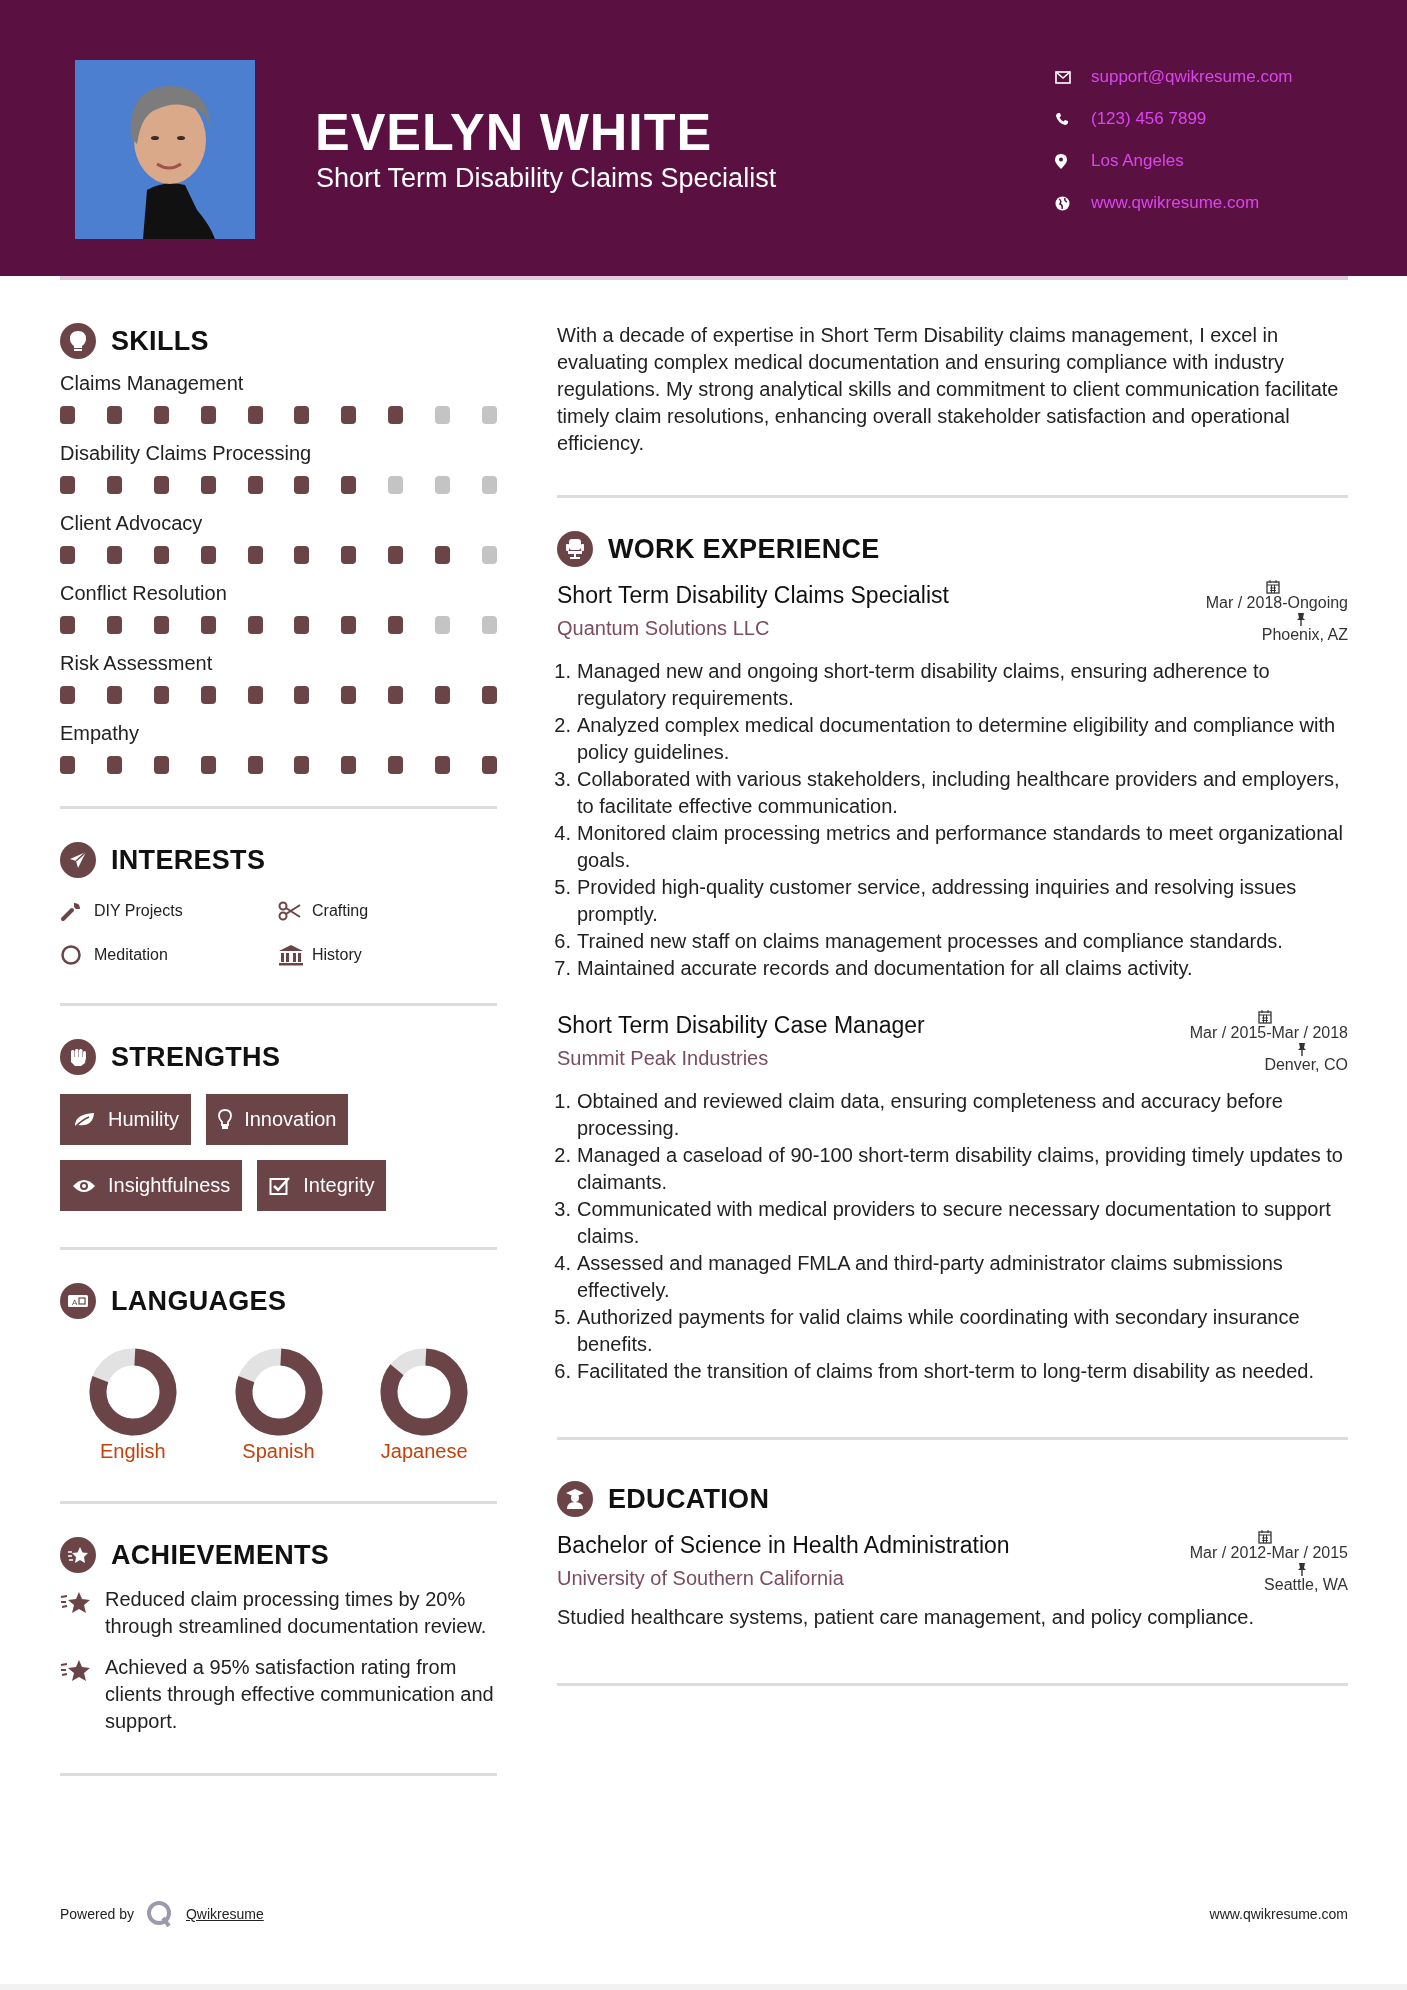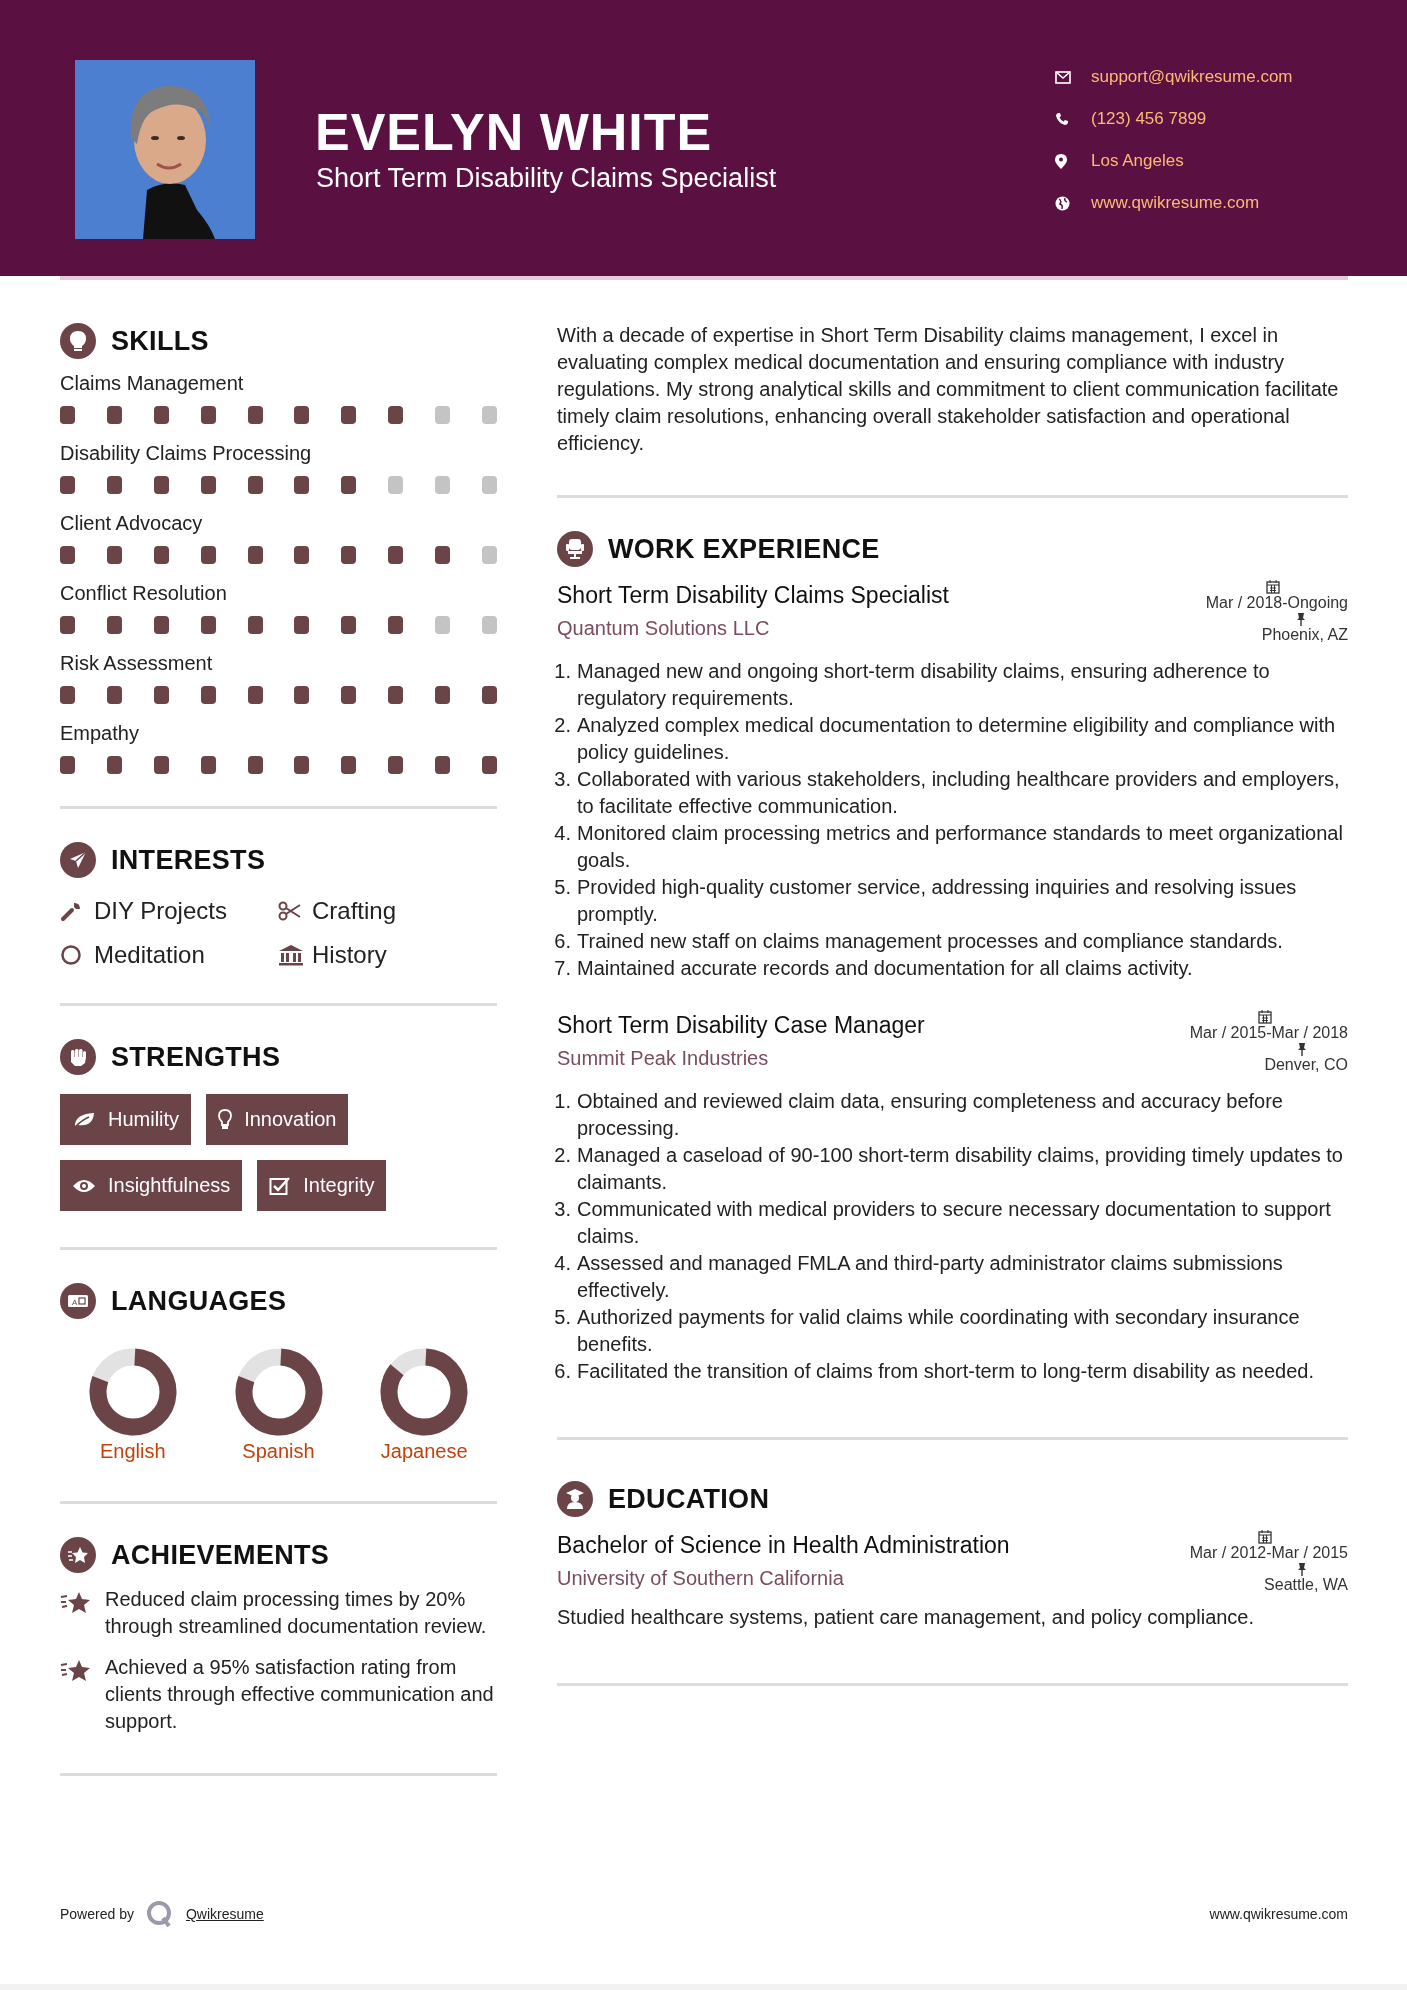--- a/index.html
+++ b/index.html
@@ -5,38 +5,38 @@
   * { box-sizing: border-box; margin: 0; padding: 0; }
   html, body { width: 1407px; height: 1990px; background: #ffffff; }
   body { font-family: "Liberation Sans", "DejaVu Sans", sans-serif; color: #1a1a1a; position: relative; overflow: hidden; }
 
   .header { position: absolute; left: 0; top: 0; width: 1407px; height: 276px; background: #5b1042; }
   .header-line { position: absolute; left: 60px; top: 276px; width: 1288px; height: 4px; background: #e2ccdc; }
   .photo { position: absolute; left: 75px; top: 60px; width: 180px; height: 179px; background: #4d7fd0; overflow: hidden; }
   .name { position: absolute; left: 315px; top: 102px; font-size: 52px; font-weight: bold; color: #ffffff; letter-spacing: 1px; }
   .title { position: absolute; left: 316px; top: 163px; font-size: 27px; color: #ffffff; }
   .contacts { position: absolute; left: 1055px; top: 56px; }
-  .contact { display: flex; align-items: center; height: 42px; color: #fdba74; font-size: 17px; }
+  .contact { display: flex; align-items: center; height: 42px; color: #d946ef; font-size: 17px; }
   .contact .ci { width: 36px; display: flex; align-items: center; }
 
   .col-left { position: absolute; left: 60px; top: 318px; width: 437px; }
   .col-right { position: absolute; left: 557px; top: 318px; width: 791px; }
 
   .sec-head { display: flex; align-items: center; height: 46px; }
   .sec-icon { width: 36px; height: 36px; border-radius: 50%; background: #6b4448; display: flex; align-items: center; justify-content: center; margin-right: 15px; }
   .sec-title { font-size: 27px; font-weight: bold; color: #111; letter-spacing: 0.3px; }
   .divider { height: 3px; background: #dcdcdc; }
 
   .skill-name { font-size: 20px; color: #222; margin-top: 8px; height: 26px; }
   .dots { display: flex; justify-content: space-between; margin-top: 8px; height: 28px; align-items: flex-start; }
   .dot { width: 15px; height: 18px; border-radius: 4px; background: #6b4448; }
   .dot.off { background: #c4c4c4; }
 
   .interests { display: grid; grid-template-columns: 218px 218px; row-gap: 12px; margin-top: 12px; }
-  .interest { display: flex; align-items: center; font-size: 24px; color: #222; height: 32px; }
+  .interest { display: flex; align-items: center; font-size: 16px; color: #222; height: 32px; }
   .interest .ii { width: 34px; display: flex; align-items: center; }
 
   .chips { display: flex; flex-wrap: wrap; gap: 15px; margin-top: 14px; }
   .chip { background: #6b4448; color: #fff; font-size: 20px; height: 51px; padding: 0 12px; display: flex; align-items: center; }
   .chip .chi { margin-right: 12px; display: flex; align-items: center; }
 
   .langs { display: flex; margin-top: 24px; }
   .lang { width: 146px; display: flex; flex-direction: column; align-items: center; }
   .lang-label { font-size: 20px; color: #c2410c; margin-top: 4px; }
 

